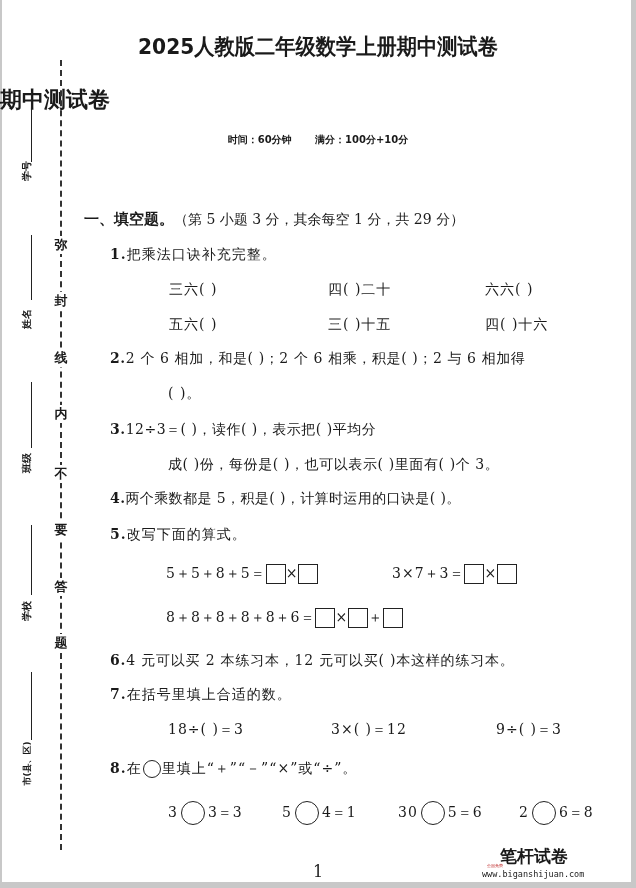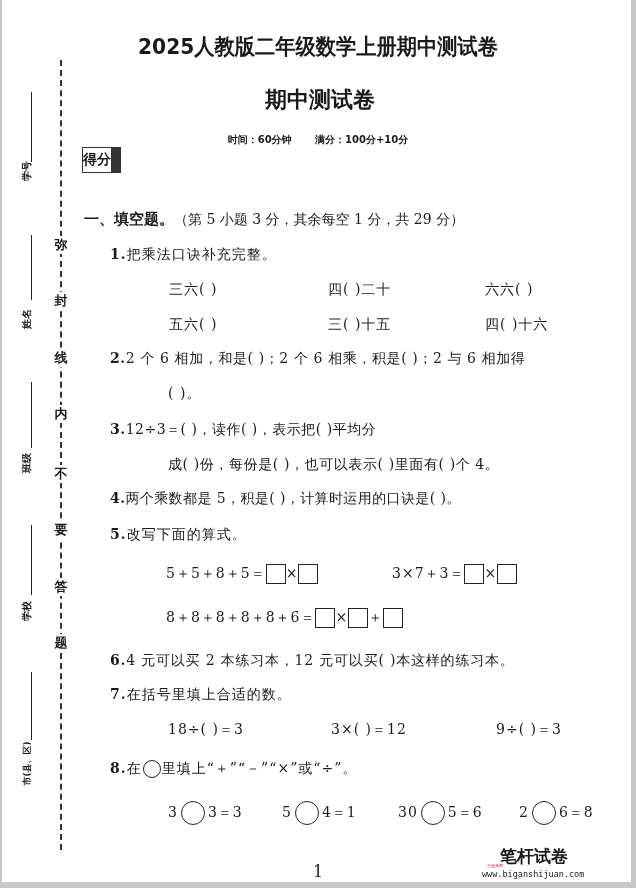--- a/index.html
+++ b/index.html
@@ -15,24 +15,23 @@
   }
   .abs { position: absolute; white-space: nowrap; }
 
   
   .title-main {
     left: 0; width: 636px; top: 32px; text-align: center;
     font-family: "DejaVu Sans", sans-serif; font-weight: bold;
     font-size: 22px; letter-spacing: 0px; transform: scaleX(0.92);
   }
   .title-sub {
-    left: 0; width: 544px; top: 85px; text-align: center;
+    left: 0; width: 544px; top: 85px; text-align: left;
     font-family: "DejaVu Sans", sans-serif; font-weight: bold;
     font-size: 22px;
-    padding-left: 48px;
   }
   .exam-info {
     left: 0; width: 636px; top: 133px; text-align: center;
     font-family: "DejaVu Sans", sans-serif; font-weight: bold; font-size: 10px;
   }
   .exam-info span { margin: 0 10px; }
 
   
   table.score {
     position: absolute; left: 82px; top: 147px;
@@ -91,32 +90,20 @@
 
 <div class="abs title-main">2025人教版二年级数学上册期中测试卷</div>
 <div class="abs title-sub">期中测试卷</div>
 <div class="abs exam-info">
   <span>时间：60分钟</span>
   <span>满分：100分+10分</span>
 </div>
 
 <table class="score">
   <tbody>
-  <tr>
-    <td>得分</td>
-    <td></td>
-    <td></td>
-    <td></td>
-    <td></td>
-    <td></td>
-    <td></td>
-    <td></td>
-    <td></td>
-    <td></td>
-  </tr>
 </tbody>
   </table>
 
 <div class="abs bind-line"></div>
 <div class="abs bind-char" style="top:236px">弥</div>
 <div class="abs bind-char" style="top:292px">封</div>
 <div class="abs bind-char" style="top:349px">线</div>
 <div class="abs bind-char" style="top:405px">内</div>
 <div class="abs bind-char" style="top:465px">不</div>
 <div class="abs bind-char" style="top:521px">要</div>
@@ -149,21 +136,21 @@
 <div class="abs line" style="left:441px; top:316px">四(      )十六</div>
 
 <div class="abs q" style="top:350px; letter-spacing:0.6px">
   <span class="qnum">2.</span><span>2 个 6 相加，和是(      )；2 个 6 相乘，积是(      )；2 与 6 相加得</span>
 </div>
 <div class="abs line" style="left:124px; top:385px">(    )。</div>
 
 <div class="abs q" style="top:421px; letter-spacing:0.5px">
   <span class="qnum">3.</span><span>12÷3＝(    )，读作(                      )，表示把(     )平均分</span>
 </div>
-<div class="abs line" style="left:124px; top:456px; letter-spacing:0.6px">成(    )份，每份是(    )，也可以表示(     )里面有(    )个 4。</div>
+<div class="abs line" style="left:124px; top:456px; letter-spacing:0.6px">成(    )份，每份是(    )，也可以表示(     )里面有(    )个 3。</div>
 
 <div class="abs q" style="top:490px; letter-spacing:0.4px">
   <span class="qnum">4.</span><span>两个乘数都是 5，积是(      )，计算时运用的口诀是(                  )。</span>
 </div>
 
 <div class="abs q" style="top:526px">
   <span class="qnum">5.</span><span>改写下面的算式。</span>
 </div>
 <div class="abs line" style="left:122px; top:564px">
   <span>5＋5＋8＋5＝</span><span class="box"></span><span>×</span><span class="box"></span>

